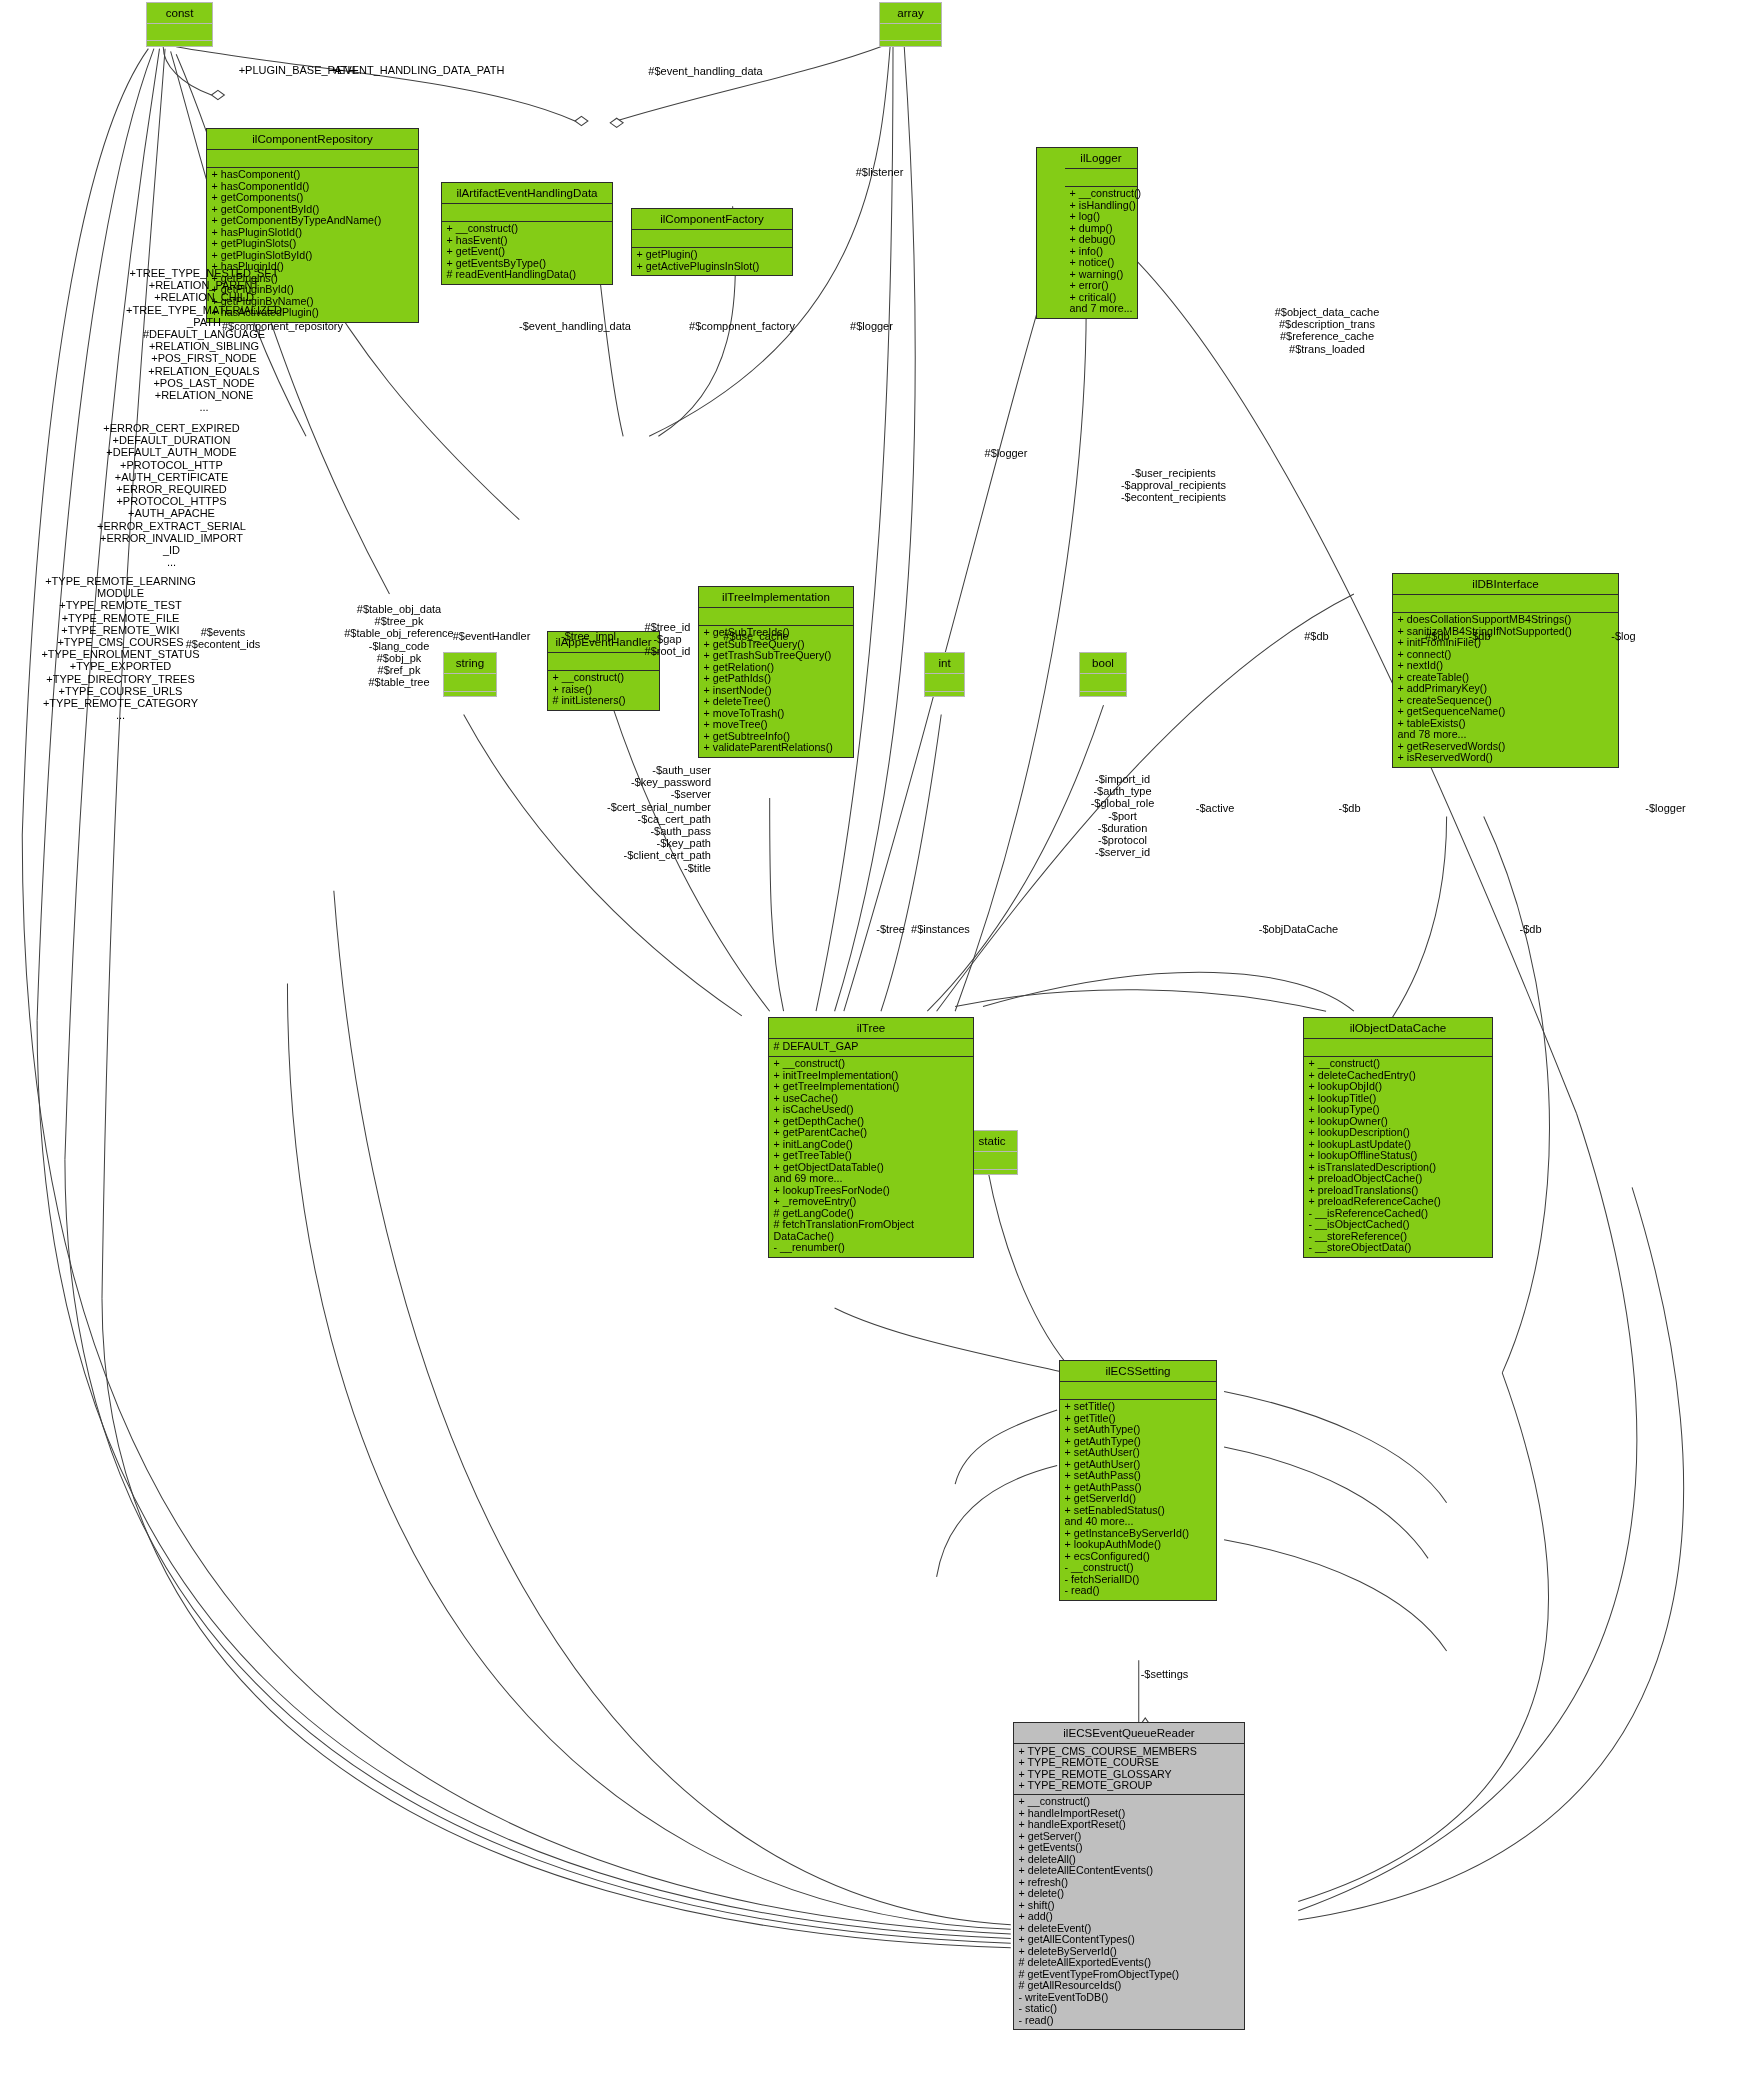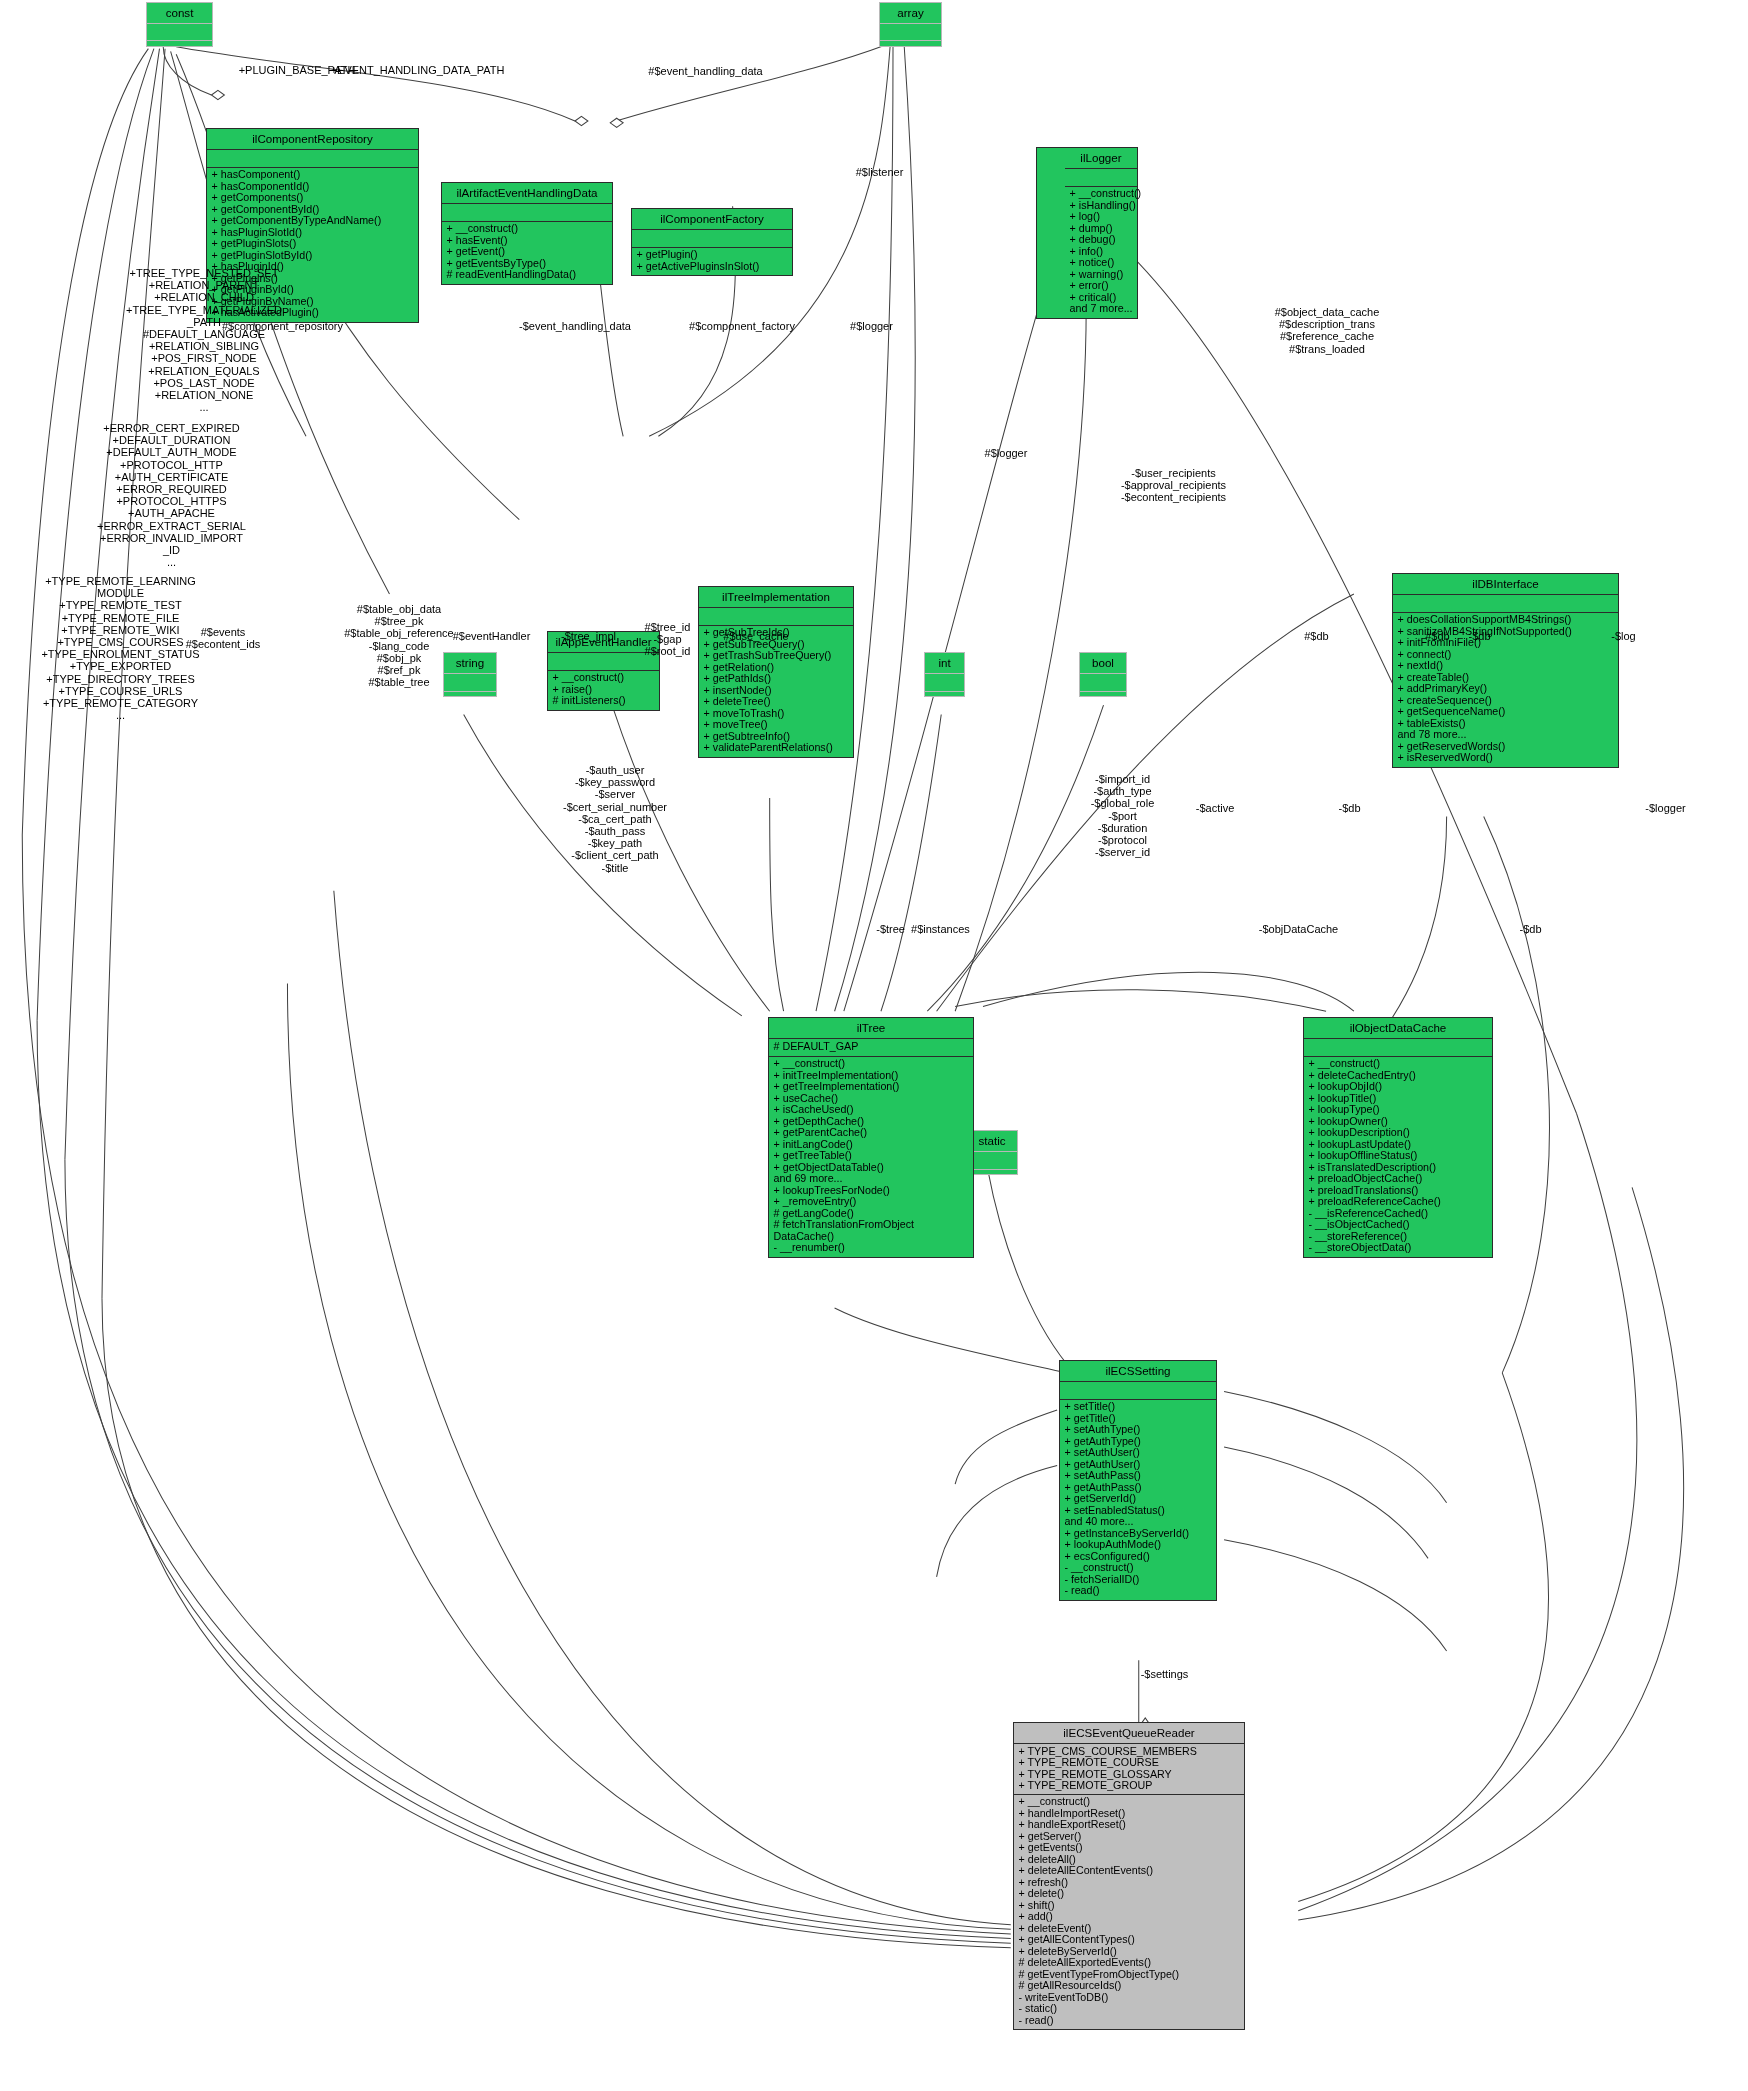--- a/index.html
+++ b/index.html
@@ -30,21 +30,21 @@
     fill:#ffffff;
     stroke:#404040;
     stroke-width:1.1;
   }
 
   
   .uml{
     position:absolute;
     box-sizing:border-box;
     border:0.9px solid #2b2b2b;
-    background:#22c55e;
+    background:#84cc16;
     font-size:10.7px;
     line-height:11.5px;
   }
   .uml.grey{ background:#bfbfbf; }
   .uml .hd{
     text-align:center;
     padding:3.7px 3.7px 4.6px 3.7px;
     border-bottom:0.9px solid #2b2b2b;
     font-size:11.6px;
     white-space:nowrap;
@@ -470,21 +470,21 @@
 -$gap
 #$root_id</div>
   <div class="elabel" style="left:668px;top:630px;width:176px;">#$use_cache</div>
   <div class="elabel" style="left:955px;top:447px;width:102px;">#$logger</div>
   <div class="elabel" style="left:1053px;top:467px;width:241px;">-$user_recipients
 -$approval_recipients
 -$econtent_recipients</div>
   <div class="elabel" style="left:1261px;top:630px;width:111px;">#$db</div>
   <div class="elabel" style="left:1382px;top:630px;width:111px;">#$db</div>
   <div class="elabel" style="left:1568px;top:630px;width:111px;">-$log</div>
-  <div class="elabel left" style="left:499px;top:764px;width:232px;text-align:center;">-$auth_user
+  <div class="elabel left" style="left:479px;top:764px;width:232px;">-$auth_user
 -$key_password
 -$server
 -$cert_serial_number
 -$ca_cert_path
 -$auth_pass
 -$key_path
 -$client_cert_path
 -$title</div>
   <div class="elabel" style="left:1039px;top:773px;width:167px;">-$import_id
 -$auth_type

